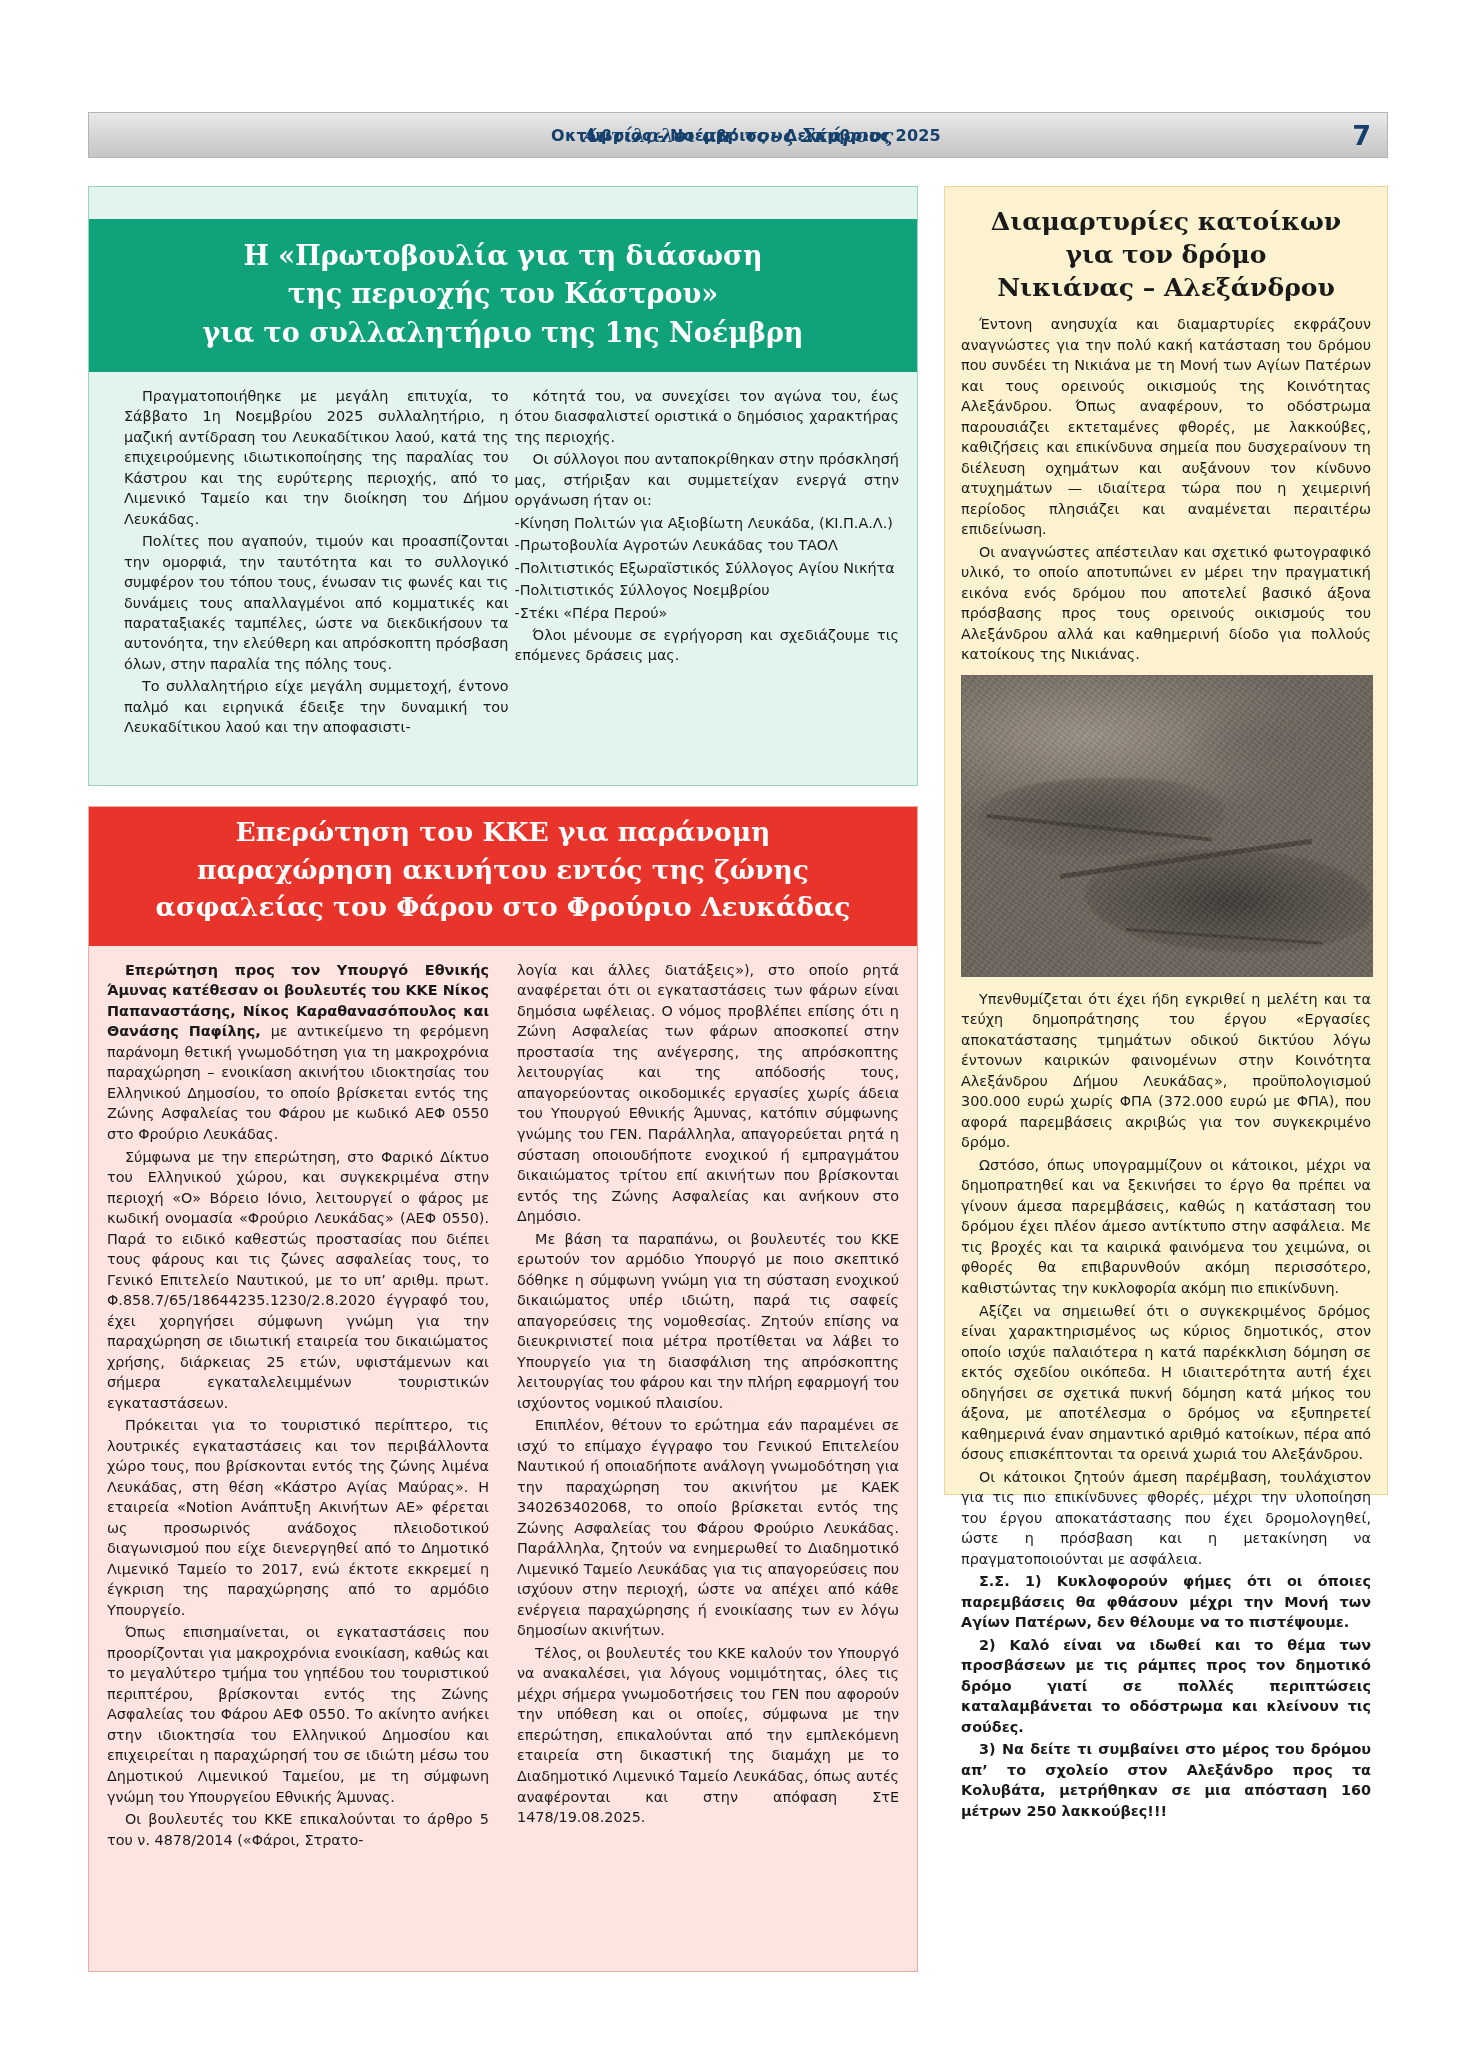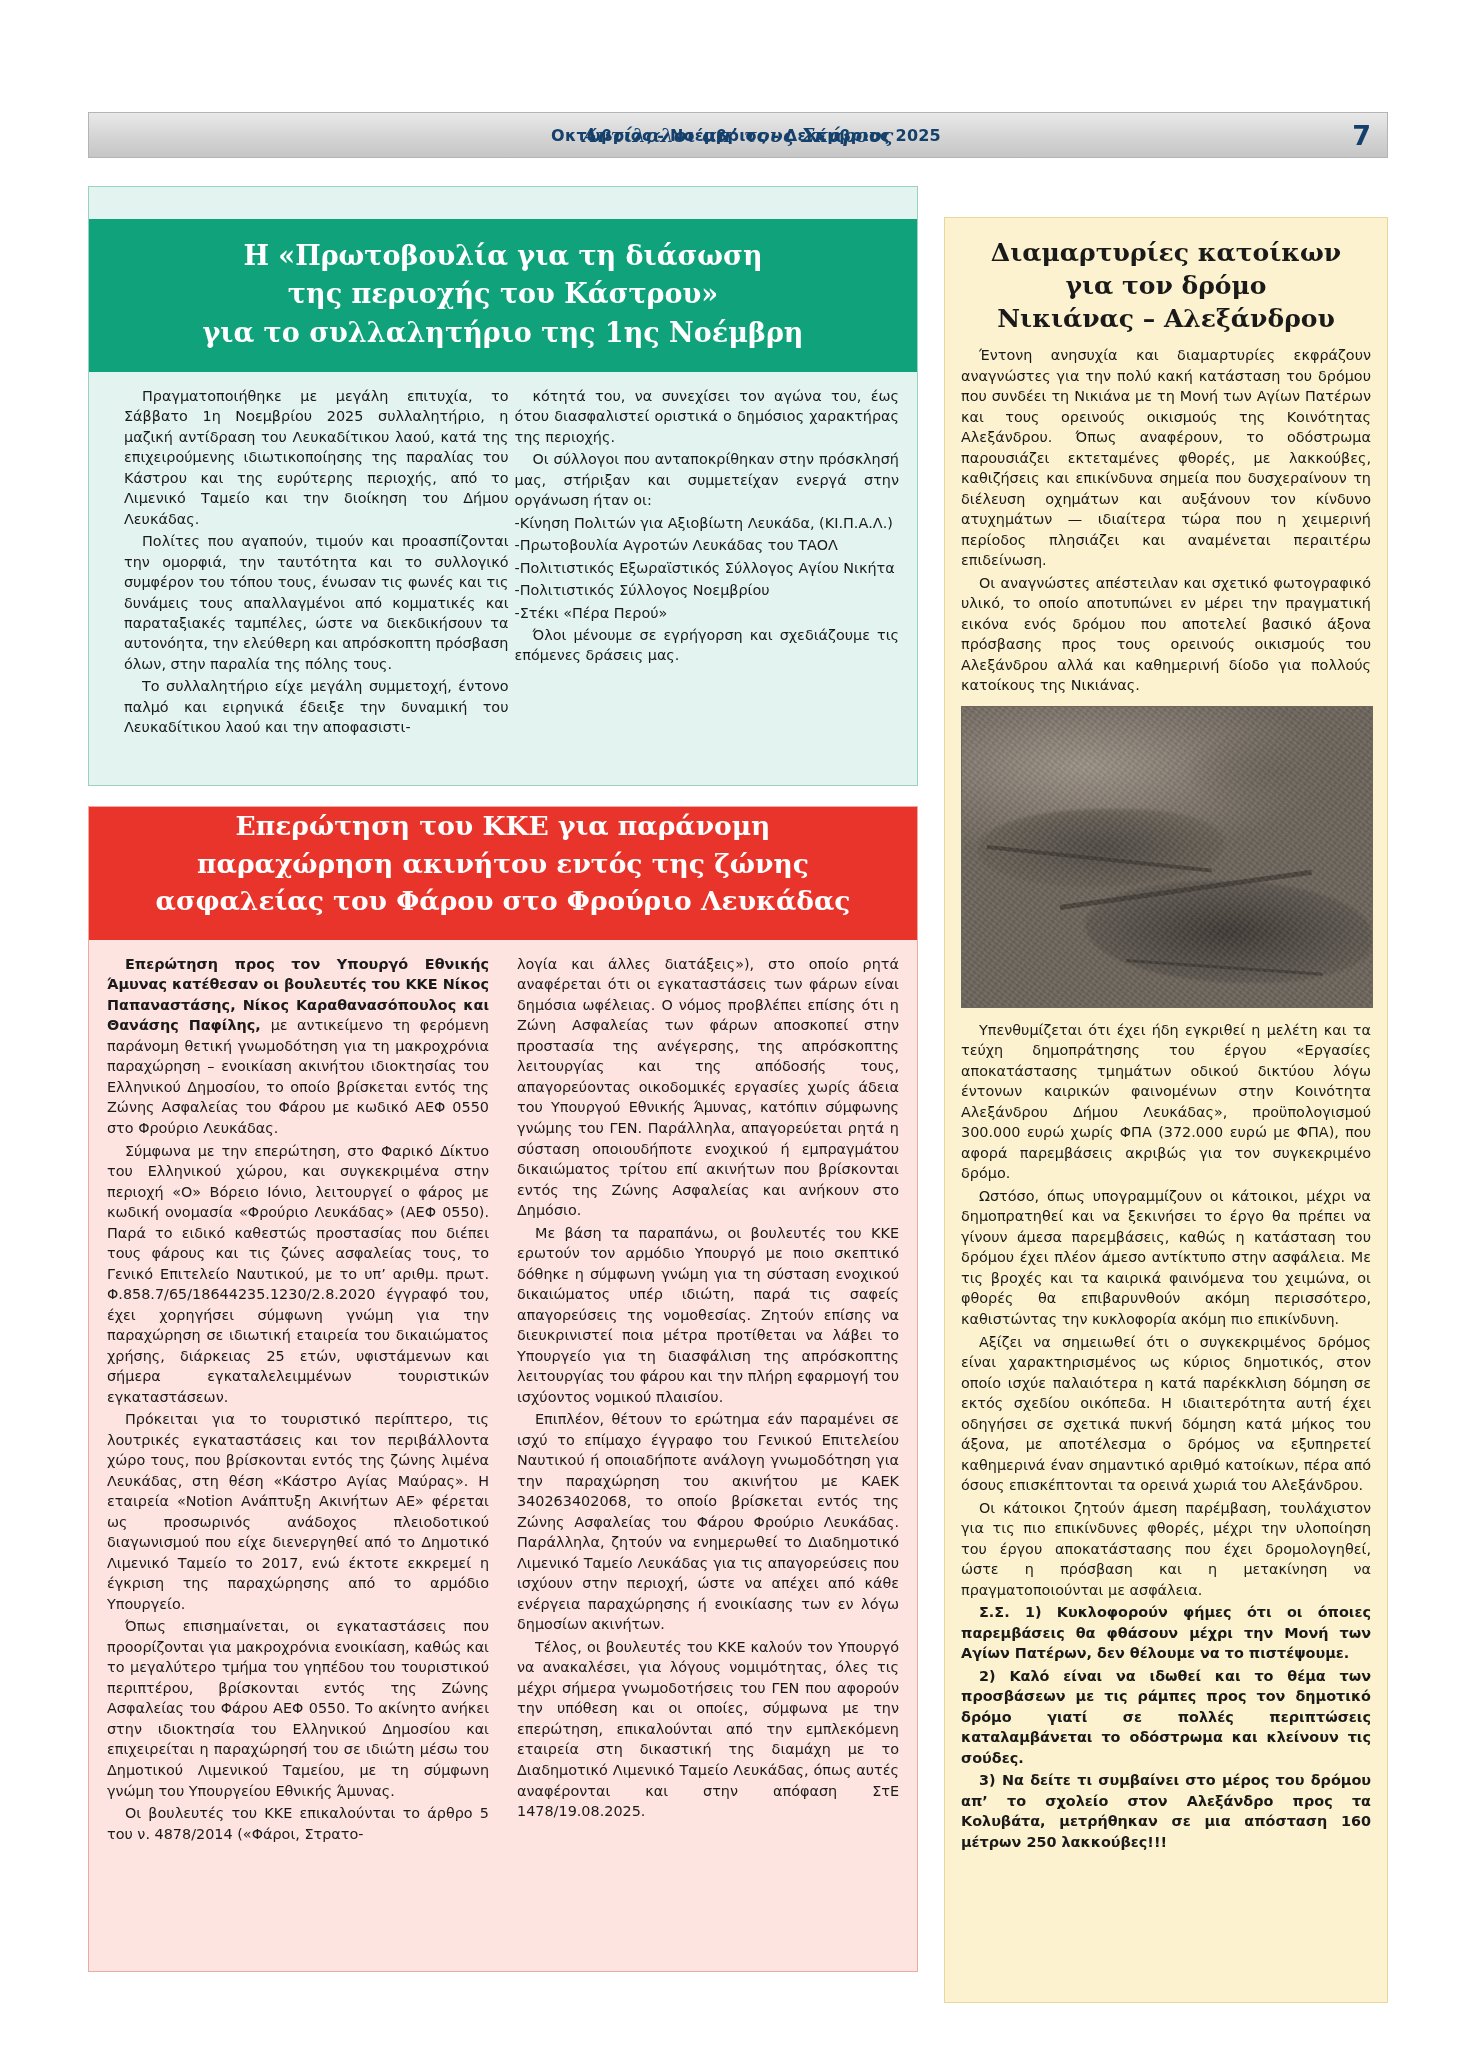--- a/index.html
+++ b/index.html
@@ -108,21 +108,21 @@
   #art-red {
     left: 88px;
     top: 806px;
     width: 830px;
     height: 1166px;
     background: #fde4e0;
     border: 1px solid #eeaaa0;
   }
   #art-red .art-head {
     background: #e8342a;
-    padding: 0 24px 20px 24px;
+    padding: 6px 24px 20px 24px;
     font-size: 26.5px;
   }
   #art-red .cols {
     display: flex;
     padding: 14px 18px 10px 18px;
     gap: 28px;
   }
   #art-red .col {
     width: 50%;
     font-size: 14.4px;
@@ -131,25 +131,24 @@
   }
   #art-red p { margin: 0 0 2px 0; text-indent: 18px; }
   #art-red p.noind { text-indent: 0; }
   #art-red b { font-weight: bold; }
 
   
   #art-yellow {
     left: 944px;
     top: 186px;
     width: 444px;
-    height: 1786px;
+    height: 1309px;
     background: #fdf2cf;
     border: 1px solid #e8d79a;
     padding: 14px 16px 12px 16px;
-    margin-top: 31px;
   }
   #art-yellow h2 {
     margin: 4px 0 10px 0;
     font-family: "DejaVu Serif", serif;
     font-weight: bold;
     font-size: 25px;
     line-height: 1.32;
     text-align: center;
     color: #1a1a1a;
   }

